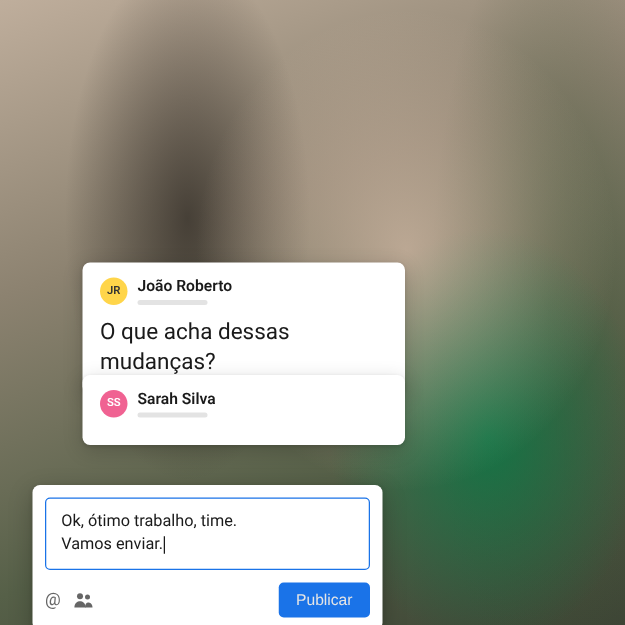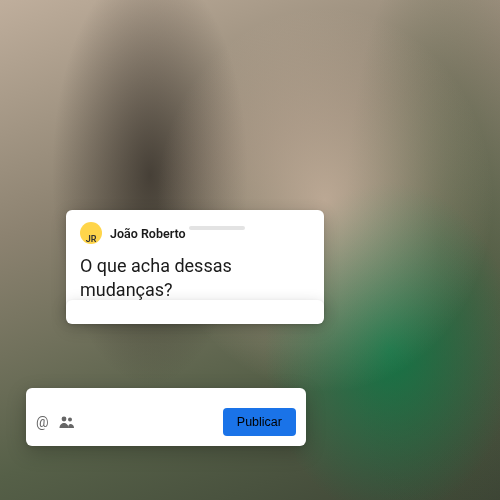--- a/index.html
+++ b/index.html
@@ -41,23 +41,23 @@
     width: 22px;
     height: 22px;
     border-radius: 50%;
     display: flex;
     align-items: center;
     justify-content: center;
     font-size: 9px;
     font-weight: 600;
     flex-shrink: 0;
   }
-  .avatar-jr { background: #ffd54a; color: #333; align-items: flex-end; }
+  .avatar-jr { background: #ffd54a; color: #333; }
   .avatar-ss { background: #f06292; color: #fff; }
-  .comment-meta { display: flex; flex-direction: row; gap: 3px; }
+  .comment-meta { display: flex; flex-direction: column; gap: 3px; }
   .commenter-name {
     font-size: 12.5px;
     font-weight: 600;
     color: #1a1a1a;
   }
   .meta-bar {
     width: 56px;
     height: 4px;
     background: #e3e3e3;
     border-radius: 2px;
@@ -109,21 +109,21 @@
   }
   .footer-icon {
     color: #666;
     font-size: 14px;
     line-height: 1;
     display: flex;
     align-items: center;
   }
   .publish-btn {
     background: #1a73e8;
-    color: #000000;
+    color: #e5e5e5;
     border: none;
     border-radius: 4px;
     padding: 7px 14px;
     font-size: 12.5px;
     font-weight: 500;
     cursor: pointer;
   }
 </style>
 </head>
 <body>
@@ -137,23 +137,34 @@
     </div>
     <div class="comment-meta">
       <div class="commenter-name">João Roberto</div>
       <div class="meta-bar"></div>
     </div>
   </div>
   <div class="comment-text">O que acha dessas mudanças?</div>
 </div>
 
 <div class="comment-card card2">
+  <div class="comment-header">
+    <div class="avatar avatar-ss">
+      <span>SS</span>
+    </div>
+    <div class="comment-meta">
+      <div class="commenter-name">Sarah Silva</div>
+      <div class="meta-bar"></div>
+    </div>
+  </div>
 </div>
 
 <div class="compose-card">
+  <div class="compose-textarea"><span>Ok, ótimo trabalho, time.
+Vamos enviar.</span><span class="cursor"></span></div>
   <div class="compose-footer">
     <div class="footer-icons">
       <span class="footer-icon">@</span>
       <span class="footer-icon">
         <svg width="16" height="14" viewBox="0 0 16 14" fill="none">
           <circle cx="5" cy="4" r="2.4" fill="#666"></circle>
           <circle cx="11" cy="4.5" r="2" fill="#666"></circle>
           <path d="M0.5 13 C0.5 9.5 3 8 5 8 C7 8 9.5 9.5 9.5 13 Z" fill="#666"></path>
           <path d="M9 13 C9 10.2 10.2 9 11.5 9 C12.8 9 15 10 15 13 Z" fill="#666"></path>
         </svg>

